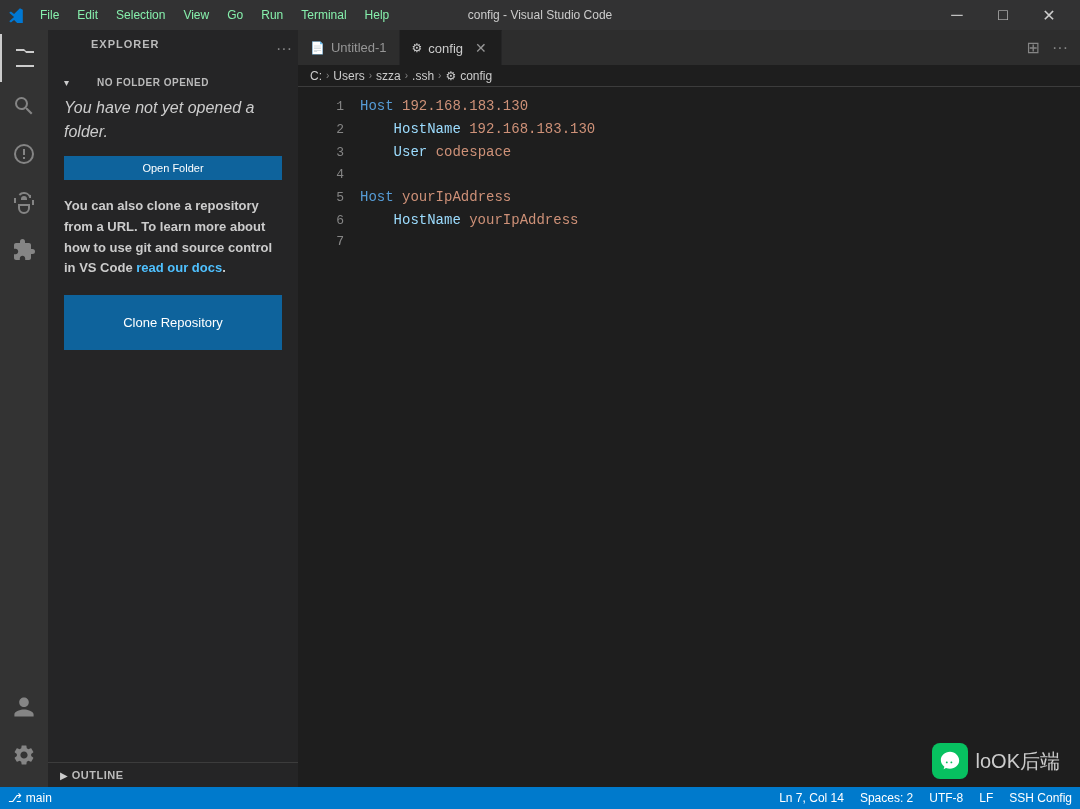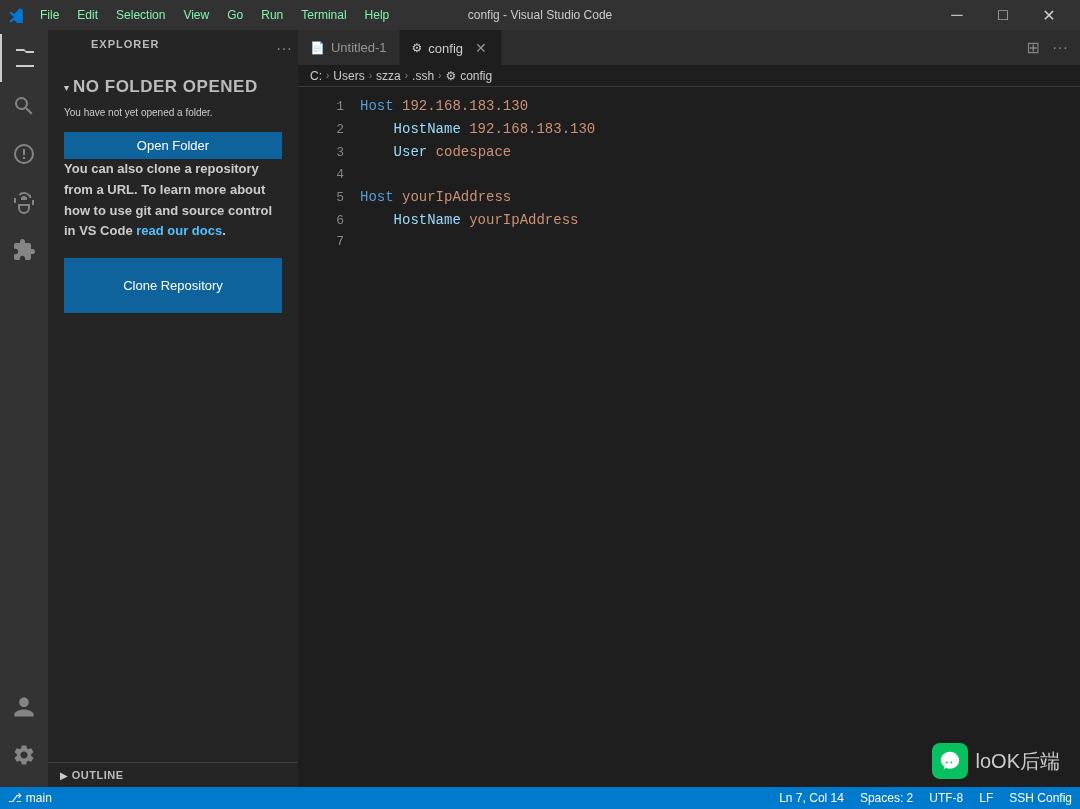--- a/index.html
+++ b/index.html
@@ -154,40 +154,43 @@
       gap: 4px;
       padding: 4px 0 8px 0;
       cursor: pointer;
     }
     .no-folder-chevron {
       color: #cccccc;
       font-size: 10px;
     }
     .no-folder-label {
       color: #bbbbbb;
-      font-size: 17px;
+      font-size: 10px;
       font-weight: 700;
       letter-spacing: 0.5px;
       text-transform: uppercase;
+      margin-left: 24px;
     }
     .sidebar-desc {
       color: #cccccc;
-      font-size: 10px;
+      font-size: 16px;
       line-height: 1.5;
       margin-bottom: 12px;
+      font-style: italic;
     }
     .sidebar-btn {
       width: 100%;
       padding: 6px 0;
       background: #0e639c;
       color: #ffffff;
       border: none;
-      font-size: 13px;
+      font-size: 11px;
       cursor: pointer;
       text-align: center;
+      margin-bottom: 16px;
     }
     .sidebar-git-desc {
       color: #cccccc;
       font-size: 13px;
       line-height: 1.6;
       margin-bottom: 4px;
       font-weight: bold;
     }
     .sidebar-git-desc a {
       color: #4fc1ff;

